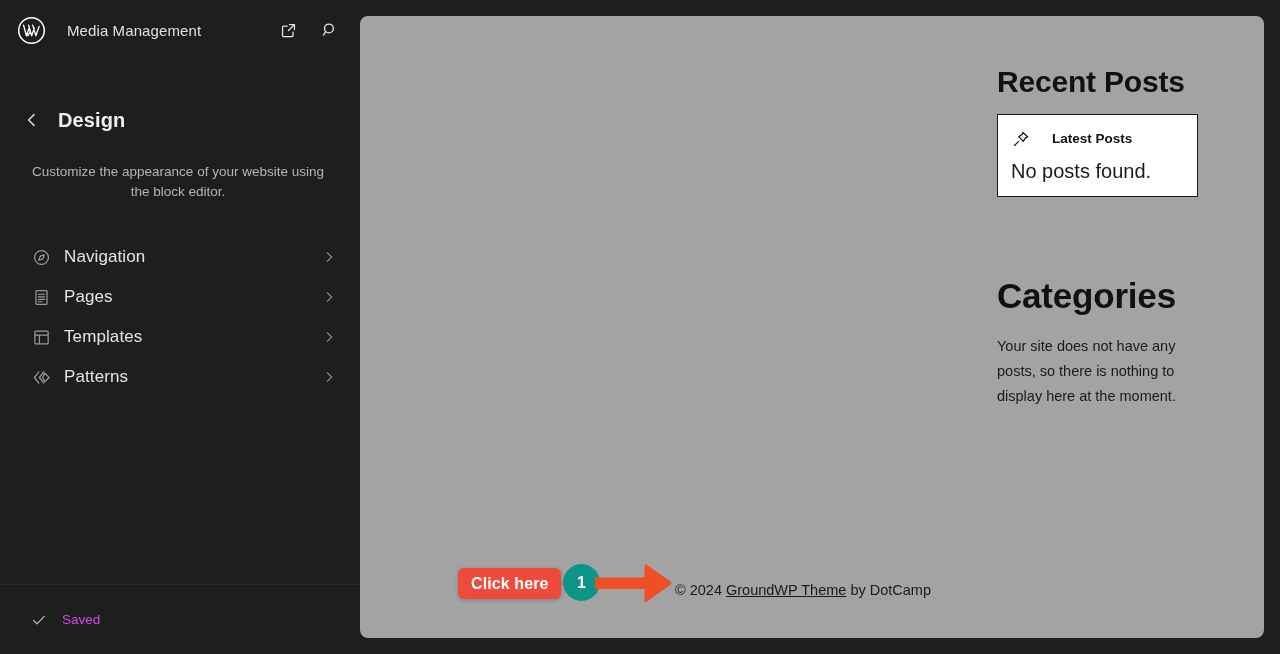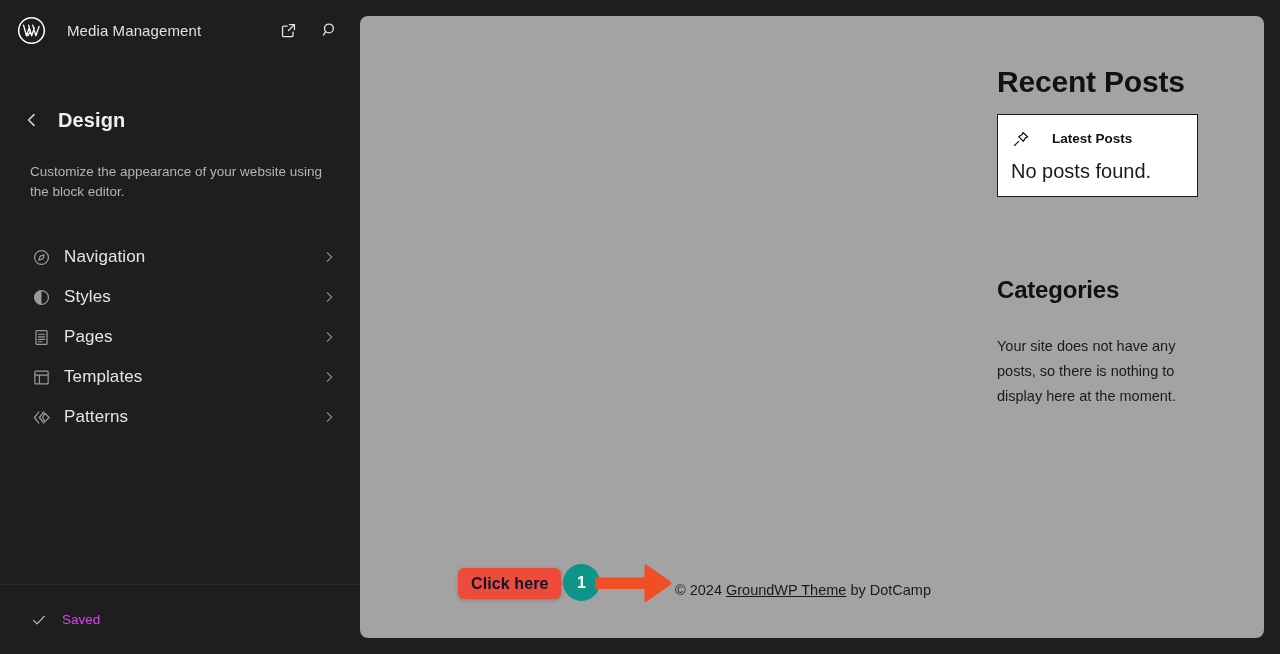--- a/index.html
+++ b/index.html
@@ -27,21 +27,21 @@
   .site-title {
     margin-left:21px; color:#e0e0e0; font-size:15px; font-weight:500;
     letter-spacing:.1px; white-space:nowrap;
   }
   .header-icons { margin-left:auto; display:flex; align-items:center; gap:14px; }
   .hicon {
     width:28px; height:28px; display:flex; align-items:center; justify-content:center;
     cursor:pointer; border-radius:3px;
   }
 
-  .side-body { flex:1 1 auto; padding-top:44px; overflow:hidden; }
+  .side-body { flex:1 1 auto; padding-top:44px; overflow:hidden;text-align:center; }
 
   .design-head {
     display:flex; align-items:center; padding:0 24px 0 20px; height:32px;
   }
   .back-chev {
     width:24px; height:24px; display:flex; align-items:center; justify-content:center;
     cursor:pointer; flex:0 0 auto;
   }
   .design-title {
     margin-left:14px; color:#f0f0f0; font-size:20px; font-weight:700;
@@ -89,39 +89,39 @@
     position:absolute; left:637px; top:98px; width:201px; height:83px;
     border:1px solid #1a1a1a; background:#fff;
   }
   .lb-head { display:flex; align-items:center; padding:14px 0 0 13px; }
   .lb-pin { width:19px; height:19px; display:flex; align-items:center; justify-content:center; }
   .lb-title { margin-left:22px; font-size:13.5px; font-weight:700; color:#111; }
   .lb-body { padding:12px 0 0 13px; font-size:20px; color:#1a1a1a; }
 
   .cat-title {
     position:absolute; left:637px; top:260px;
-    font-size:24px; font-weight:700; color:#111111; letter-spacing:-.2px;
+    font-size:35px; font-weight:700; color:#111111; letter-spacing:-.2px;
   }
   .cat-body {
     position:absolute; left:637px; top:318px; width:198px;
     font-size:14.5px; line-height:25px; color:#1a1a1a;
   }
 
   .footer-text {
     position:absolute; left:315px; top:566px;
     font-size:14.5px; color:#1a1a1a; white-space:nowrap;
   }
   .footer-link { color:#1a1a1a; text-decoration:underline; }
 
   
   #annotation { position:absolute; left:0; top:0; width:1280px; height:654px; pointer-events:none; }
   .ann-badge {
     position:absolute; left:458px; top:568px;
     height:31px; padding:0 13px; border-radius:6px;
-    background:#ef4b3c; color:#0f172a;
+    background:#ef4b3c; color:#ffffff;
     font-size:16px; font-weight:700; letter-spacing:.1px;
     display:flex; align-items:center;
     box-shadow:0 1px 4px rgba(0,0,0,.22);
   }
   .ann-tail {
     position:absolute; left:553px; top:577px;
     width:0; height:0;
     border-top:7px solid transparent;
     border-bottom:7px solid transparent;
     border-left:10px solid #ef4b3c;
@@ -191,34 +191,20 @@
             </svg>
           </span>
           <span class="mi-label">Navigation</span>
           <span class="mi-chev">
             <svg width="14" height="14" viewBox="0 0 16 16" aria-hidden="true">
               <path d="M6 3 L11 8 L6 13" fill="none" stroke="#8a8a8a" stroke-width="1.4" stroke-linecap="round" stroke-linejoin="round"></path>
             </svg>
           </span>
         </div>
 
-        <div class="menu-item">
-          <span class="mi-icon">
-            <svg width="19" height="19" viewBox="0 0 20 20" aria-hidden="true">
-              <circle cx="10" cy="10" r="7.3" fill="none" stroke="#9a9a9a" stroke-width="1.3"></circle>
-              <path d="M10 2.7 A7.3 7.3 0 0 0 10 17.3 Z" fill="#9a9a9a"></path>
-            </svg>
-          </span>
-          <span class="mi-label">Styles</span>
-          <span class="mi-chev">
-            <svg width="14" height="14" viewBox="0 0 16 16" aria-hidden="true">
-              <path d="M6 3 L11 8 L6 13" fill="none" stroke="#8a8a8a" stroke-width="1.4" stroke-linecap="round" stroke-linejoin="round"></path>
-            </svg>
-          </span>
-        </div>
 
         <div class="menu-item">
           <span class="mi-icon">
             <svg width="19" height="19" viewBox="0 0 20 20" aria-hidden="true">
               <rect x="4.2" y="2.8" width="11.6" height="14.4" rx="1" fill="none" stroke="#9a9a9a" stroke-width="1.3"></rect>
               <path d="M6.7 6.6h6.6M6.7 9.3h6.6M6.7 12h6.6M6.7 14.5h4" stroke="#9a9a9a" stroke-width="1.2" stroke-linecap="round"></path>
             </svg>
           </span>
           <span class="mi-label">Pages</span>
           <span class="mi-chev">

